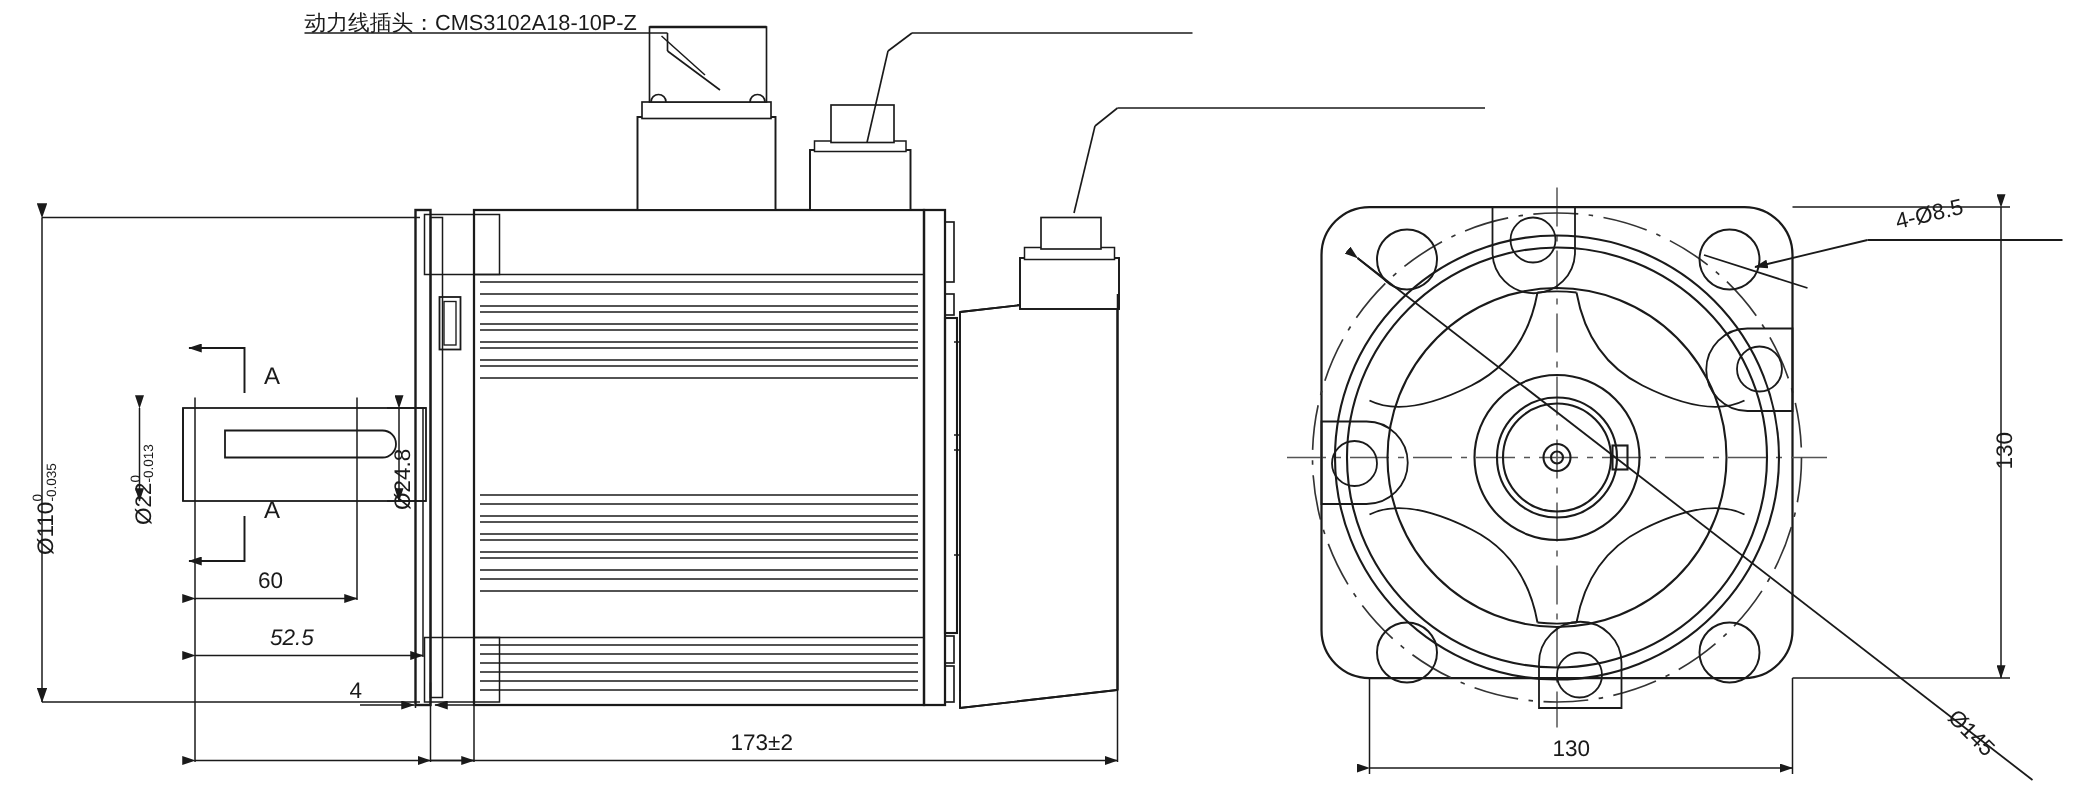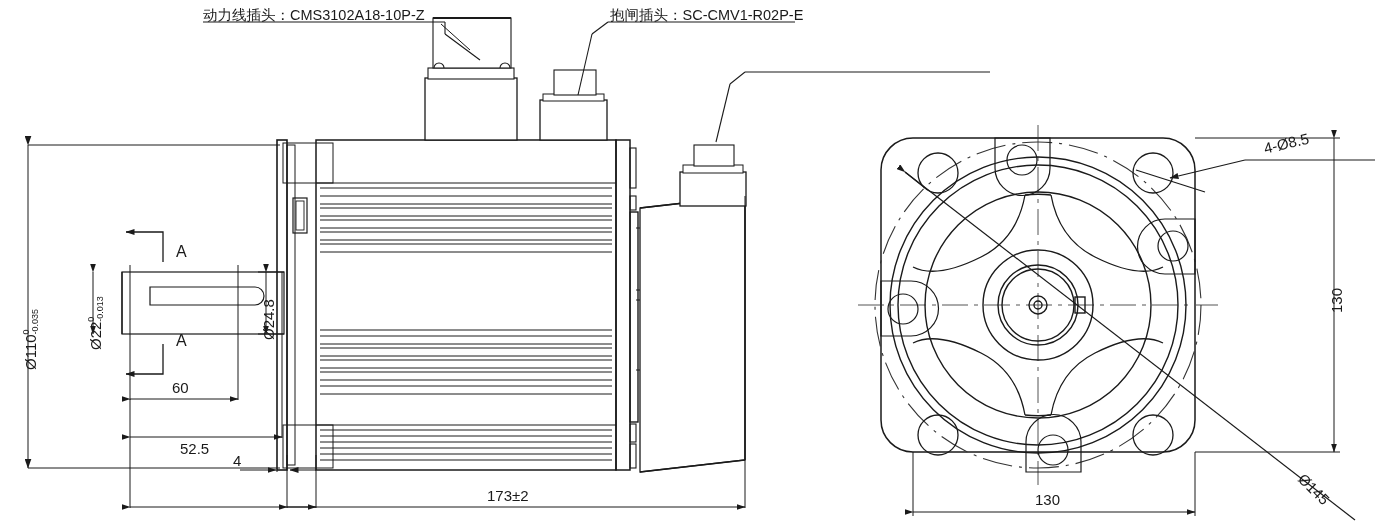--- a/index.html
+++ b/index.html
@@ -266,34 +266,33 @@
       <line x1="913" y1="452" x2="913" y2="516"></line>
       <line x1="1195" y1="452" x2="1195" y2="516"></line>
       <line x1="913" y1="512" x2="1195" y2="512" marker-start="url(#arS)" marker-end="url(#arS)"></line>
     </g>
   </g>
 
   </g>
 </svg>
 
 <div class="lbl" style="left:203px; top:6px;">动力线插头：CMS3102A18-10P-Z</div>
-<div class="lbl" style="left:610px; top:6px;">抱闸插头：SC-CMV1-R02P-E</div>
 
 <div class="dim vert" style="left:22px; top:370px;">
   <span>Ø110</span><span class="tolstack"><span>0</span><span>-0.035</span></span>
 </div>
 
 <div class="dim vert" style="left:87px; top:350px;">
   <span>Ø22</span><span class="tolstack"><span>0</span><span>-0.013</span></span>
 </div>
 
 <div class="dim vert" style="left:260px; top:340px;">Ø24.8</div>
 
 <div class="dim" style="left:172px; top:379px;">60</div>
-<div class="dim" style="left:180px; top:440px;">52.5</div>
+<div class="dim" style="left:180px; top:417px;font-style:italic;">52.5</div>
 <div class="dim" style="left:233px; top:452px;">4</div>
 <div class="dim" style="left:196px; top:487px;margin-top:48px;">57±1</div>
 <div class="dim" style="left:487px; top:487px;text-align:right;">173±2</div>
 
 <div class="secmark" style="left:176px; top:243px;">A</div>
 <div class="secmark" style="left:176px; top:332px;">A</div>
 
 <div class="dim" style="left:1262px; top:140px; transform:rotate(-13deg); transform-origin:left top;">4-Ø8.5</div>
 <div class="dim vert" style="left:1328px; top:313px;">130</div>
 <div class="dim" style="left:1035px; top:491px;">130</div>

